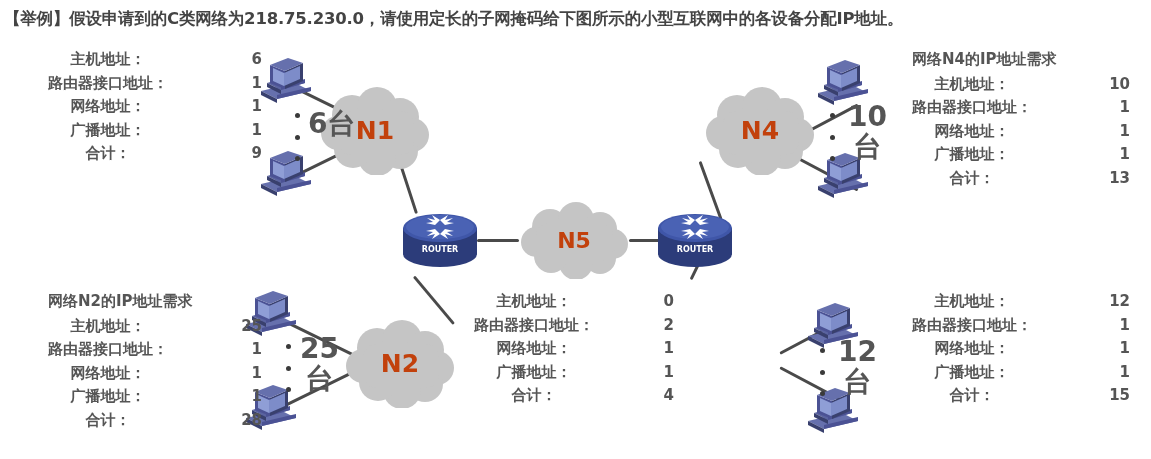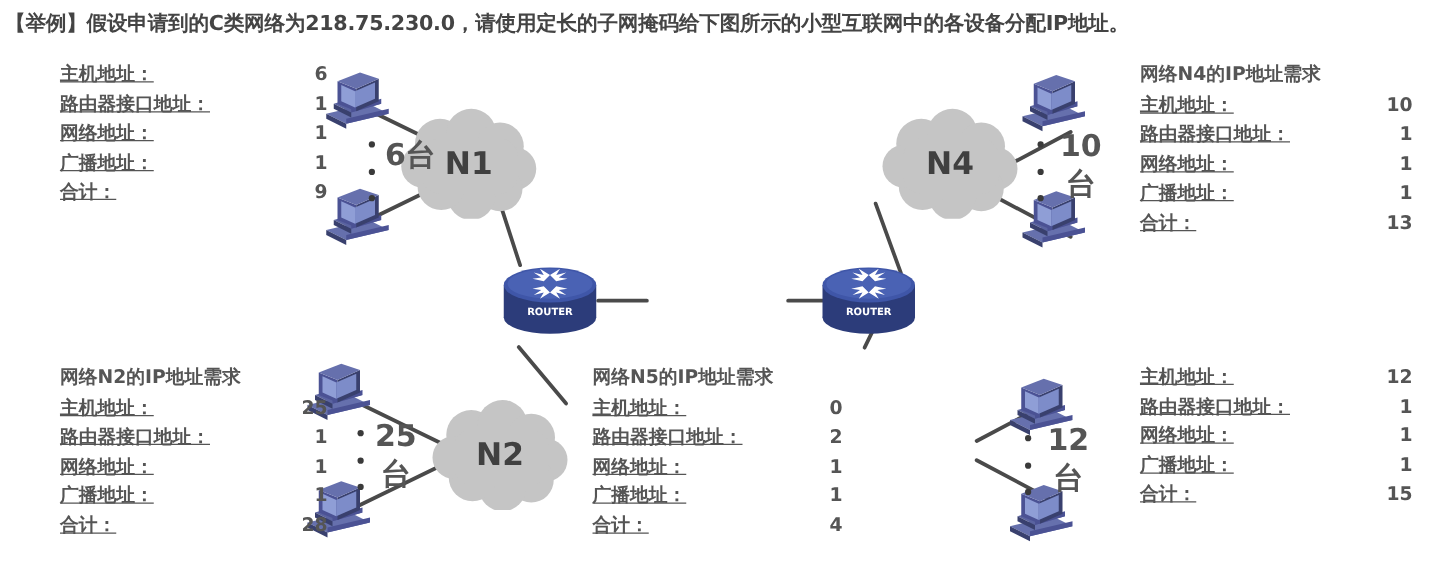--- a/index.html
+++ b/index.html
@@ -47,21 +47,21 @@
     border-collapse: collapse;
     font-weight: bold;
   }
   .info td {
     padding: 0;
     font-size: 15px;
     line-height: 23.5px;
     color: #555555;
     white-space: nowrap;
   }
-  .info td.lbl { text-align: left; padding-right: 6px; text-decoration: underline; }
+  .info td.lbl { text-align: center; padding-right: 6px; }
   .info td.val { text-align: right; }
 
   .info-n1 { left: 48px;  top: 48px;  }
   .info-n1 td.val { width: 88px; }
   .info-n4 { left: 912px; top: 48px;  }
   .info-n4 td.val { width: 92px; }
   .info-n2 { left: 48px;  top: 290px; }
   .info-n2 td.val { width: 88px; }
   .info-n5 { left: 474px; top: 290px; }
   .info-n5 td.val { width: 74px; }
@@ -82,35 +82,35 @@
   .cloud svg { display: block; }
   .cloud .cloud-label {
     position: absolute;
     left: 0; top: 0;
     width: 100%; height: 100%;
     display: flex;
     align-items: center;
     justify-content: center;
     font-size: 25px;
     font-weight: bold;
-    color: #404040;
+    color: #c2410c;
   }
   .cloud.small .cloud-label { font-size: 22px; }
 
   .pc { position: absolute; }
   .pc svg { display: block; }
 
   .router { position: absolute; }
   .router svg { display: block; }
 
   .count {
     position: absolute;
     font-weight: bold;
     color: #555555;
-    font-size: 24px;
+    font-size: 28px;
     line-height: 24px;
     white-space: nowrap;
   }
   .count.stack { text-align: center; }
 
   .dots {
     position: absolute;
     display: flex;
     flex-direction: column;
     align-items: center;
@@ -182,20 +182,36 @@
         <circle cx="80" cy="66" r="18"></circle>
           <circle cx="57" cy="72" r="19"></circle>
         <circle cx="33" cy="64" r="19"></circle>
           <circle cx="18" cy="48" r="17"></circle>
         <rect x="18" y="26" width="76" height="44" rx="14"></rect>
       </g>
     </svg>
     <div class="cloud-label">N2</div>
   </div>
 
+  <div class="cloud small" style="left:516px; top:201px; width:116px; height:78px;">
+    <svg width="116" height="78" viewBox="0 0 116 78">
+      <g fill="#c5c5c5">
+        <circle cx="34" cy="26" r="18"></circle>
+          <circle cx="60" cy="19" r="18"></circle>
+        <circle cx="84" cy="28" r="17"></circle>
+          <circle cx="97" cy="43" r="15"></circle>
+        <circle cx="84" cy="57" r="16"></circle>
+          <circle cx="60" cy="62" r="17"></circle>
+        <circle cx="35" cy="55" r="17"></circle>
+          <circle cx="20" cy="41" r="15"></circle>
+        <rect x="20" y="22" width="77" height="38" rx="13"></rect>
+      </g>
+    </svg>
+    <div class="cloud-label">N5</div>
+  </div>
 
   <div class="cloud" style="left:705px; top:85px; width:110px; height:90px;">
     <svg width="110" height="90" viewBox="0 0 110 90">
       <g fill="#c5c5c5">
         <circle cx="32" cy="30" r="20"></circle>
           <circle cx="57" cy="22" r="20"></circle>
         <circle cx="80" cy="32" r="19"></circle>
           <circle cx="92" cy="50" r="17"></circle>
         <circle cx="80" cy="66" r="18"></circle>
           <circle cx="57" cy="72" r="19"></circle>
@@ -474,21 +490,20 @@
       </tr>
       <tr>
         <td class="lbl">合计：</td>
         <td class="val">28</td>
       </tr>
     </tbody>
       </table>
   </div>
 
   <div class="info info-n5">
-    <div class="hdr">网络N5的IP地址需求</div>
     <table>
       <tbody>
           <tr>
         <td class="lbl">主机地址：</td>
         <td class="val">0</td>
       </tr>
       <tr>
         <td class="lbl">路由器接口地址：</td>
         <td class="val">2</td>
       </tr>

